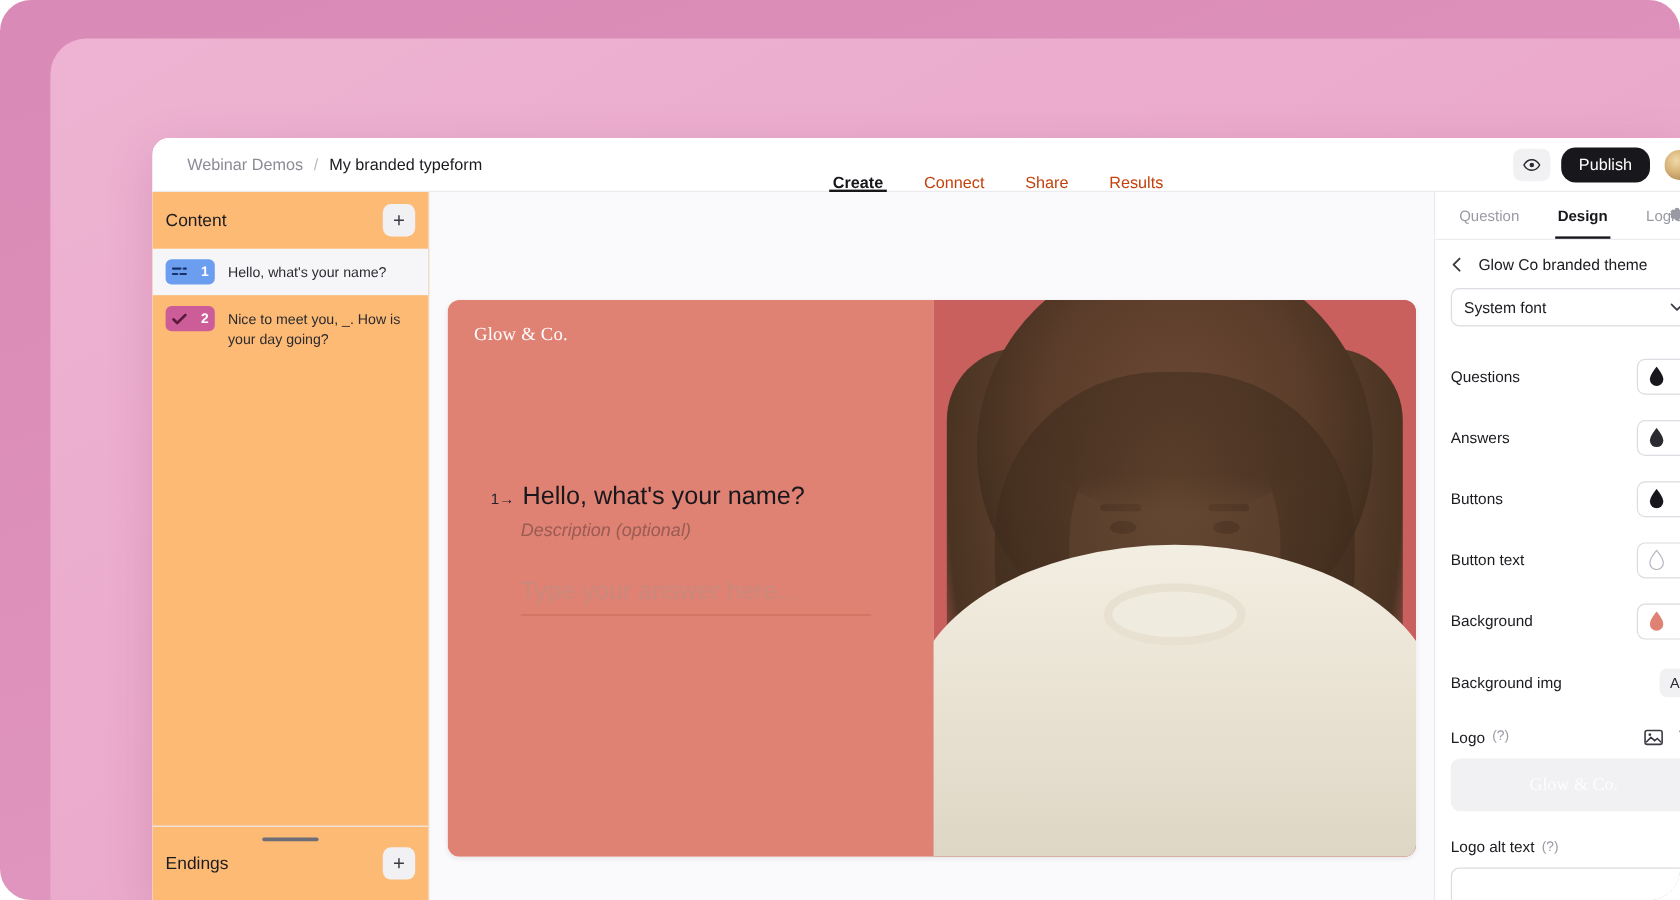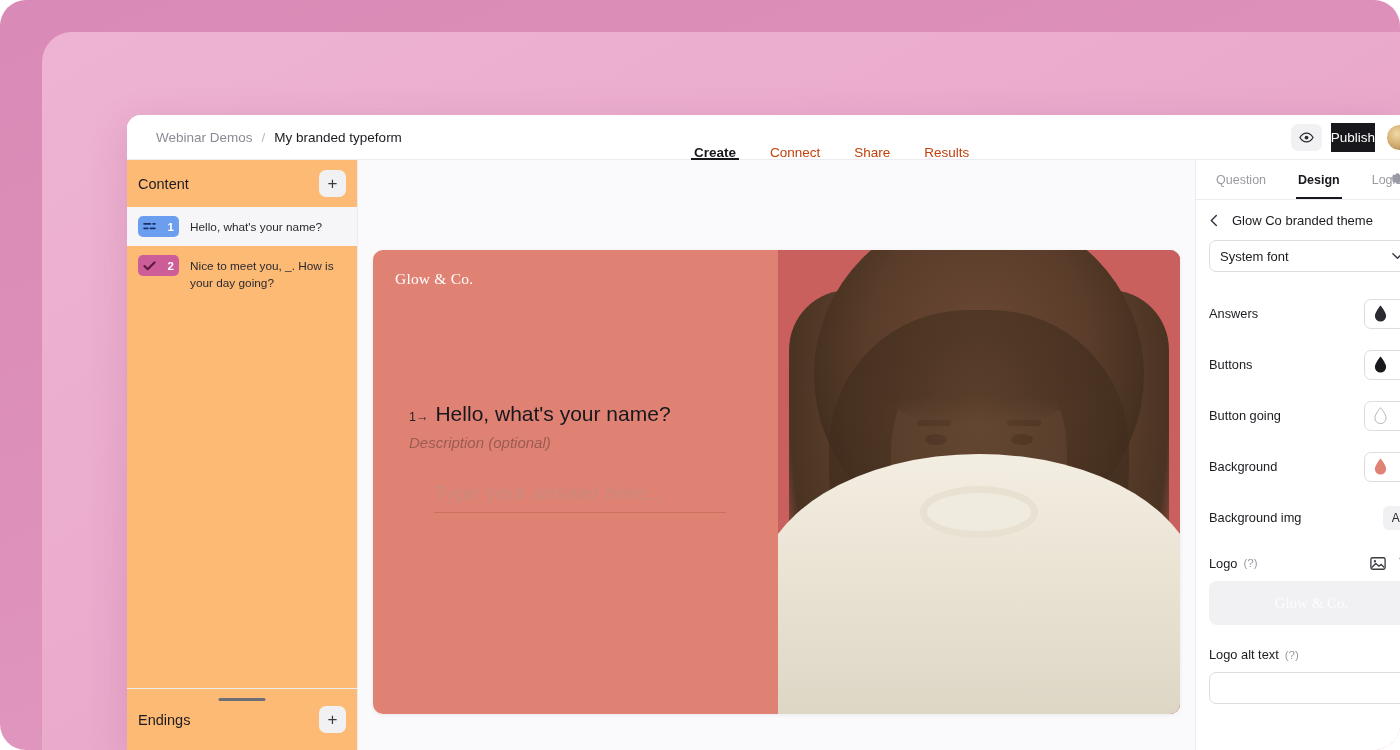--- a/index.html
+++ b/index.html
@@ -60,21 +60,21 @@
 
   .topbar-right {
     position: absolute; right: 0; top: 0; height: 45px;
     display: flex; align-items: center; gap: 9px; padding-right: 0;
   }
   .eye-btn {
     width: 31px; height: 27px; border-radius: 7px; background: #f1f1f4;
     display: flex; align-items: center; justify-content: center; cursor: pointer;
   }
   .publish-btn {
-    height: 29px; padding: 0 0; border-radius: 0; background: #17171c;
+    height: 29px; padding: 0 15px; border-radius: 12px; background: #17171c;
     color: #fff; font-size: 13.5px; display: flex; align-items: center;
     cursor: pointer;
   }
   .avatar {
     width: 27px; height: 27px; border-radius: 50%;
     background: radial-gradient(circle at 40% 35%, #f0d9a8 0%, #d8b377 45%, #9d7c46 100%);
     border: 1.5px solid #fff;
     margin-left: 2px; margin-right: -13px;
     overflow: hidden;
   }
@@ -116,21 +116,21 @@
     border-radius: 10px; overflow: hidden; display: flex;
     box-shadow: 0 1px 4px rgba(0,0,0,.07); }
   .form-left { width: 50.2%; background: #e08273; position: relative; }
   .form-logo { position: absolute; left: 22px; top: 20px; color: #fff;
     font-family: "Liberation Serif", serif; font-size: 15.5px; letter-spacing: .2px; }
   .form-q-wrap { position: absolute; left: 36px; right: 30px; top: 152px; }
   .q-row { display: flex; align-items: baseline; gap: 7px; }
   .q-num { font-size: 12.5px; color: #23232a; white-space: nowrap; }
   .q-title { font-size: 21px; color: #17171c; }
   .q-desc { font-size: 15px; color: #9a5b52; font-style: italic;
-    margin-top: 8px; }
+    margin-top: 8px; margin-left: 25px; }
   .q-input { margin-top: 30px; margin-left: 25px; width: 292px;
     border-bottom: 1.4px solid #c9705f; padding-bottom: 7px;
     font-size: 21px; color: #c9897c; cursor: text; }
   .form-right { flex: 1 1 auto; position: relative; overflow: hidden;
     background: #c85f5f; }
 
   
   .photo-bg { position: absolute; inset: 0; background: #c9605e; }
   .photo-hair {
     position: absolute; left: 50%; top: -40px; transform: translateX(-50%);
@@ -402,20 +402,30 @@
             <span>System font</span>
             <span class="icon">
               <svg width="11" height="8" viewBox="0 0 12 8" fill="none" stroke="#3a3a42" stroke-width="1.6" stroke-linecap="round" stroke-linejoin="round">
                 <path d="M1 1.5 L6 6.5 L11 1.5"></path>
               </svg>
             </span>
           </div>
 
           <div class="color-rows">
 
+            <div class="color-row">
+              <span class="color-label">Questions</span>
+              <div class="swatch-box">
+                <span class="icon">
+                  <svg width="15" height="17" viewBox="0 0 14 17">
+                    <path d="M7 0.6 C7 0.6 12.6 7.2 12.6 11 A5.6 5.6 0 0 1 1.4 11 C1.4 7.2 7 0.6 7 0.6z" fill="#17171c"></path>
+                  </svg>
+                </span>
+              </div>
+            </div>
 
             <div class="color-row">
               <span class="color-label">Answers</span>
               <div class="swatch-box">
                 <span class="icon">
                   <svg width="15" height="17" viewBox="0 0 14 17">
                     <path d="M7 0.6 C7 0.6 12.6 7.2 12.6 11 A5.6 5.6 0 0 1 1.4 11 C1.4 7.2 7 0.6 7 0.6z" fill="#2a2a30"></path>
                   </svg>
                 </span>
               </div>
@@ -426,21 +436,21 @@
               <div class="swatch-box">
                 <span class="icon">
                   <svg width="15" height="17" viewBox="0 0 14 17">
                     <path d="M7 0.6 C7 0.6 12.6 7.2 12.6 11 A5.6 5.6 0 0 1 1.4 11 C1.4 7.2 7 0.6 7 0.6z" fill="#17171c"></path>
                   </svg>
                 </span>
               </div>
             </div>
 
             <div class="color-row">
-              <span class="color-label">Button going</span>
+              <span class="color-label">Button text</span>
               <div class="swatch-box">
                 <span class="icon">
                   <svg width="15" height="17" viewBox="0 0 14 17">
                     <path d="M7 0.6 C7 0.6 12.6 7.2 12.6 11 A5.6 5.6 0 0 1 1.4 11 C1.4 7.2 7 0.6 7 0.6z" fill="#ffffff" stroke="#b6b6bf" stroke-width="1"></path>
                   </svg>
                 </span>
               </div>
             </div>
 
             <div class="color-row">

